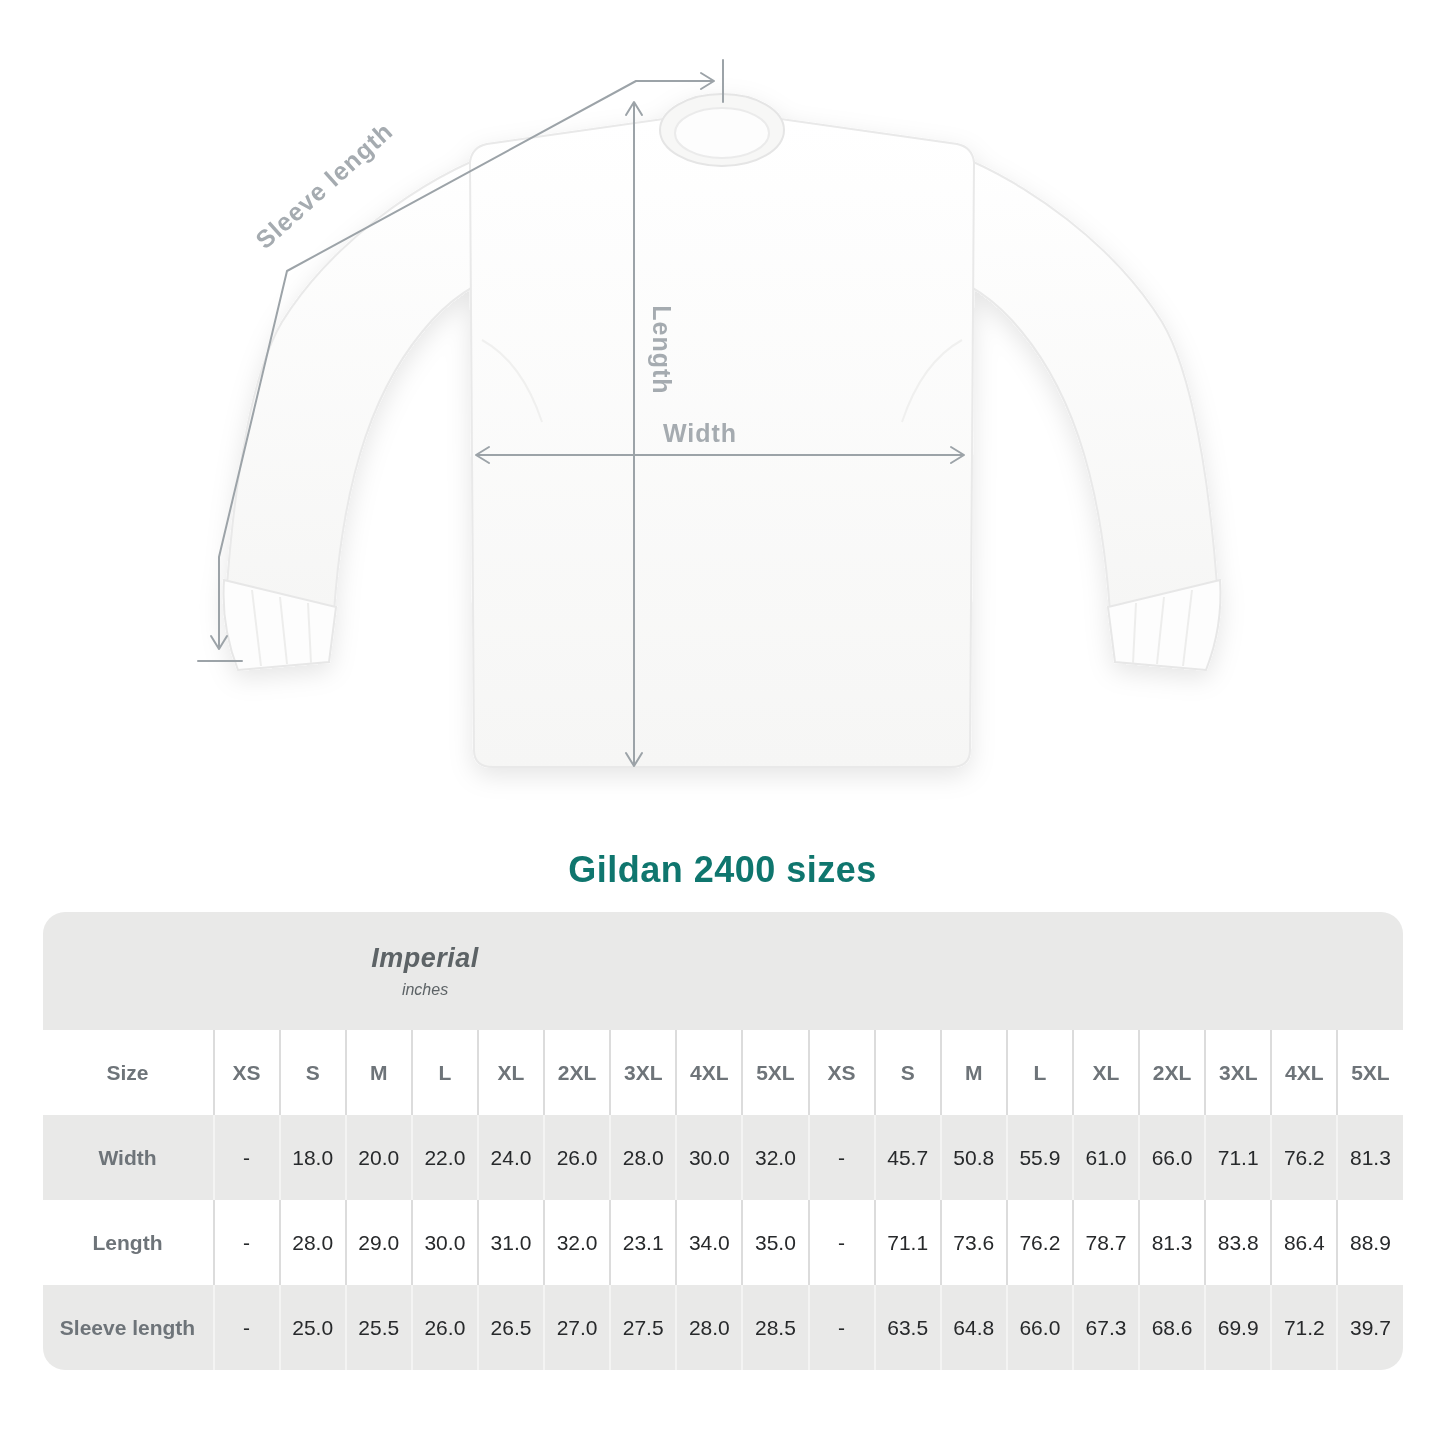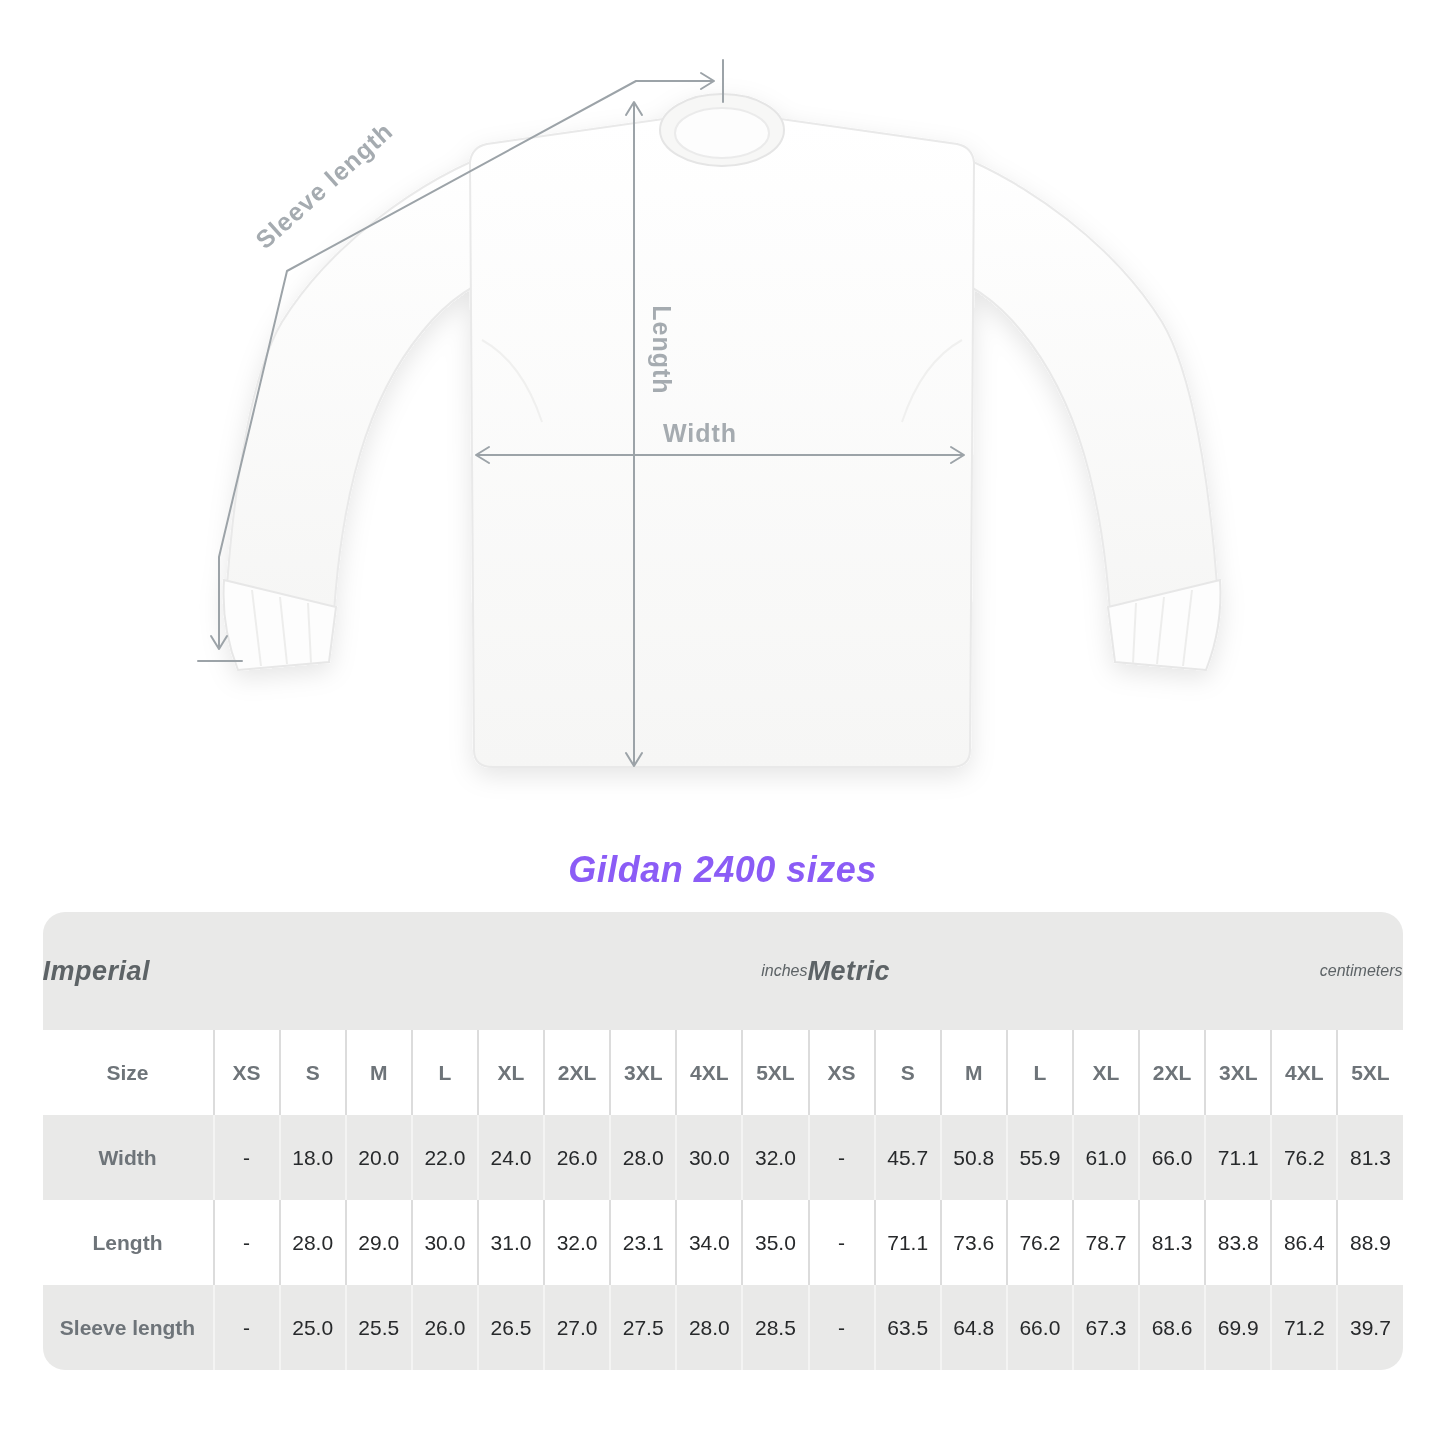--- a/index.html
+++ b/index.html
@@ -7,30 +7,30 @@
     width:1445px;height:1445px;background:#ffffff;overflow:hidden;
     font-family:"Liberation Sans",sans-serif;position:relative;
   }
   
   .diagram-wrap{width:1445px;height:845px;}
   .diagram-wrap svg{display:block;}
   .measure{stroke:#9ca3a8;stroke-width:2;fill:none;stroke-linecap:round;stroke-linejoin:round;}
   .mlabel{fill:#a5abb0;font-weight:bold;font-size:25px;letter-spacing:1px;}
   
   .heading{text-align:center;margin-top:4px;}
-  .heading h1{margin:0 0 2px 0;font-size:36px;color:#8b5cf6;font-weight:bold;letter-spacing:0.5px;font-style:italic;}
+  .heading h1{margin:0 0 2px 0;font-size:36px;color:#0f766e;font-weight:bold;letter-spacing:0.5px;}
   .heading p{margin:0;font-size:20px;font-style:italic;color:#54585b;}
   
   .size-table{
     width:1360px;margin:21px auto 0 auto;border-radius:22px;overflow:hidden;
   }
   .unit-band{
     display:grid;grid-template-columns:765fr 595fr;height:118px;background:#e9e9e8;
   }
-  .band-group{display:flex;flex-direction:row;align-items:center;justify-content:space-between;gap:7px;color:#5d6366;}
+  .band-group{display:flex;flex-direction:column;align-items:center;justify-content:center;gap:7px;color:#5d6366;}
   .band-title{font-size:27px;font-weight:bold;font-style:italic;letter-spacing:0.5px;}
   .band-sub{font-size:16px;font-style:italic;}
   .trow{display:grid;grid-template-columns:170px repeat(18,1fr);height:85px;}
   .row-head,.row-white{background:#ffffff;}
   .row-stripe{background:#e9e9e8;}
   .cell{
     display:flex;align-items:center;justify-content:center;
     font-size:21px;color:#27292b;border-left:2px solid transparent;
   }
   .trow .cell:first-child{border-left:none;}
@@ -100,24 +100,20 @@
 
   <div class="heading">
     <h1>Gildan 2400 sizes</h1>
   </div>
 
   <div class="size-table">
     <div class="unit-band">
       <div class="band-group">
         <div class="band-title">Imperial</div>
         <div class="band-sub">inches</div>
-      </div>
-      <div class="band-group">
-        <div class="band-title">Metric</div>
-        <div class="band-sub">centimeters</div>
       </div>
     </div>
     <div id="size-grid">
         <div class="trow row-head">
           <div class="cell lbl">Size</div>
           <div class="cell val">XS</div>
           <div class="cell val">S</div>
           <div class="cell val">M</div>
           <div class="cell val">L</div>
           <div class="cell val">XL</div>

